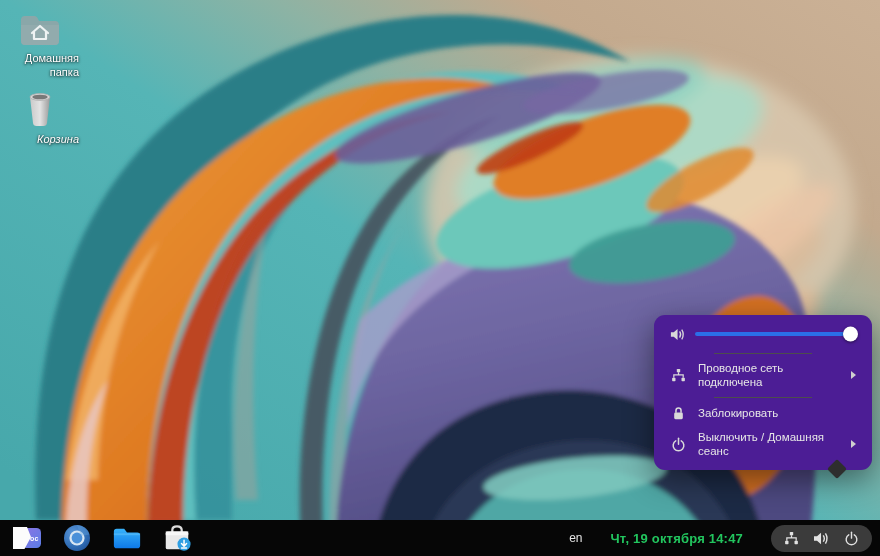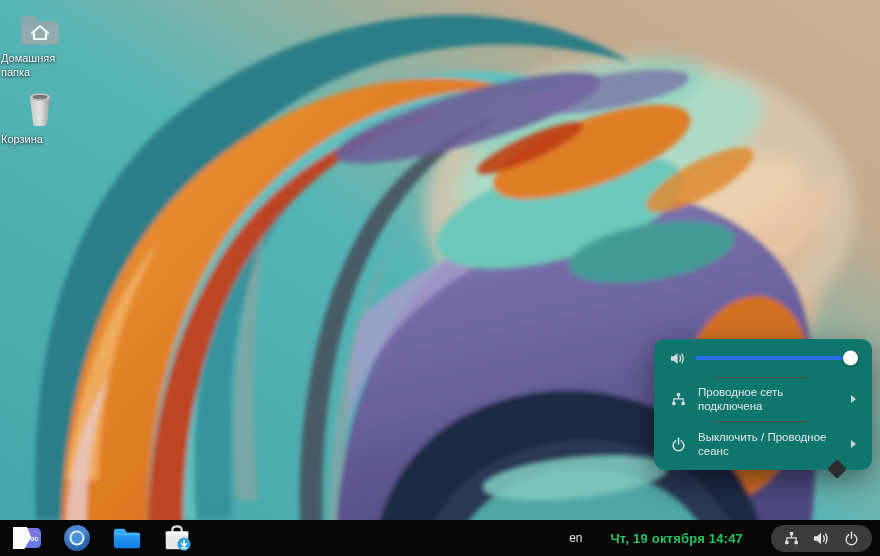--- a/index.html
+++ b/index.html
@@ -4,33 +4,33 @@
 <style>
   html,body{margin:0;padding:0;}
   body{
     width:880px;height:556px;position:relative;overflow:hidden;
     font-family:"Liberation Sans", sans-serif;background:#000;
   }
   
   .desktop{position:absolute;left:0;top:0;right:0;bottom:36px;overflow:hidden;}
   .wallpaper{position:absolute;inset:0;width:100%;height:100%;display:block;}
 
-  .desktop-icon{position:absolute;width:78px;text-align:left;cursor:default;}
+  .desktop-icon{position:absolute;width:78px;text-align:right;cursor:default;}
   .desktop-icon .art{width:44px;height:38px;margin:0 auto 3px;display:block;}
   .desktop-icon .lbl{
     color:#fff;font-size:11px;line-height:1.25;
     text-shadow:0 1px 3px rgba(0,0,0,.75), 0 0 2px rgba(0,0,0,.5);
   }
   #icon-home{left:1px;top:11px;}
-  #icon-trash{left:1px;top:88px;}
+  #icon-trash{left:1px;top:88px;font-style:italic;}
 
   
   .qmenu{
     position:absolute;right:8px;bottom:50px;width:218px;
-    background:#0f766e;border-radius:11px;
+    background:#4c1d95;border-radius:11px;
     box-shadow:0 10px 30px rgba(0,0,0,.45);
     padding:9px 0 7px;color:#e6e6e6;z-index:6;
   }
   .qmenu .tail{
     position:absolute;bottom:-6px;left:176px;width:14px;height:14px;
     background:#2e2e2e;transform:rotate(45deg);border-radius:2px;
   }
   .vol-row{display:flex;align-items:center;gap:9px;padding:3px 16px 8px;}
   .slider{position:relative;flex:1;height:4px;background:#2b6fe8;border-radius:2px;}
   .slider .handle{
@@ -197,29 +197,38 @@
         </svg>
       </span>
       <span class="mi-label wrap">Проводное сеть подключена</span>
       <span class="arrow"></span>
     </div>
 
 
     <div class="divider"></div>
 
 
-
     <div class="menu-item">
       <span class="mi-icon">
         <svg viewBox="0 0 16 16" width="15" height="15">
+          <path d="M5.3,7.2 V4.9 a2.7,2.7 0 0 1 5.4,0 V7.2" stroke="#d9d9d9" stroke-width="1.6" fill="none"></path>
+          <rect x="3.4" y="7" width="9.2" height="7" rx="1.4" fill="#d9d9d9"></rect>
+        </svg>
+      </span>
+      <span class="mi-label">Заблокировать</span>
+    </div>
+
+    <div class="menu-item">
+      <span class="mi-icon">
+        <svg viewBox="0 0 16 16" width="15" height="15">
           <path d="M5.1,4.1 A5.7,5.7 0 1 0 10.9,4.1" stroke="#d9d9d9" stroke-width="1.6" fill="none" stroke-linecap="round"></path>
           <line x1="8" y1="1.2" x2="8" y2="7.6" stroke="#d9d9d9" stroke-width="1.6" stroke-linecap="round"></line>
         </svg>
       </span>
-      <span class="mi-label">Выключить / Проводное сеанс</span>
+      <span class="mi-label">Выключить / Домашняя сеанс</span>
       <span class="arrow"></span>
     </div>
   </div>
 </div>
 
 <div class="taskbar">
   <div class="task-left">
 
     <div class="app-btn">
       <svg viewBox="0 0 30 26" width="30" height="26">

